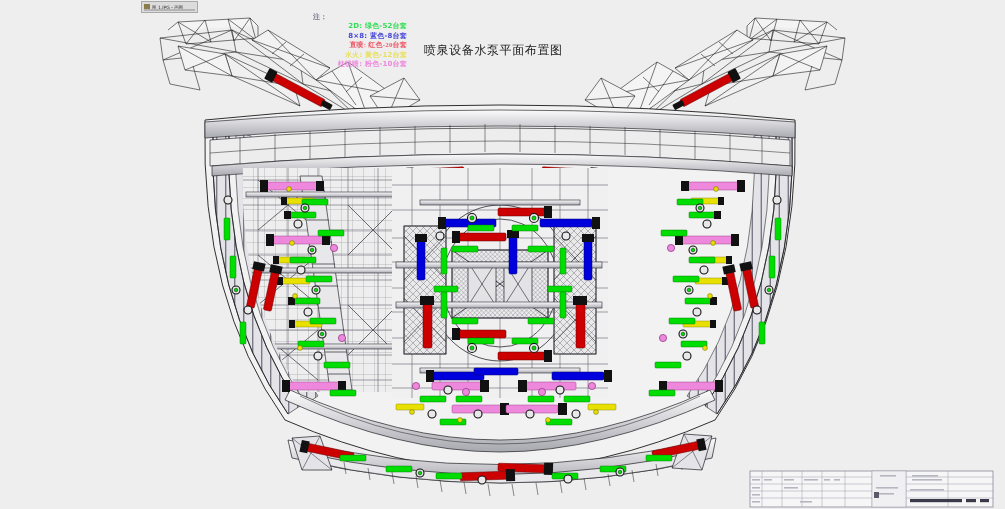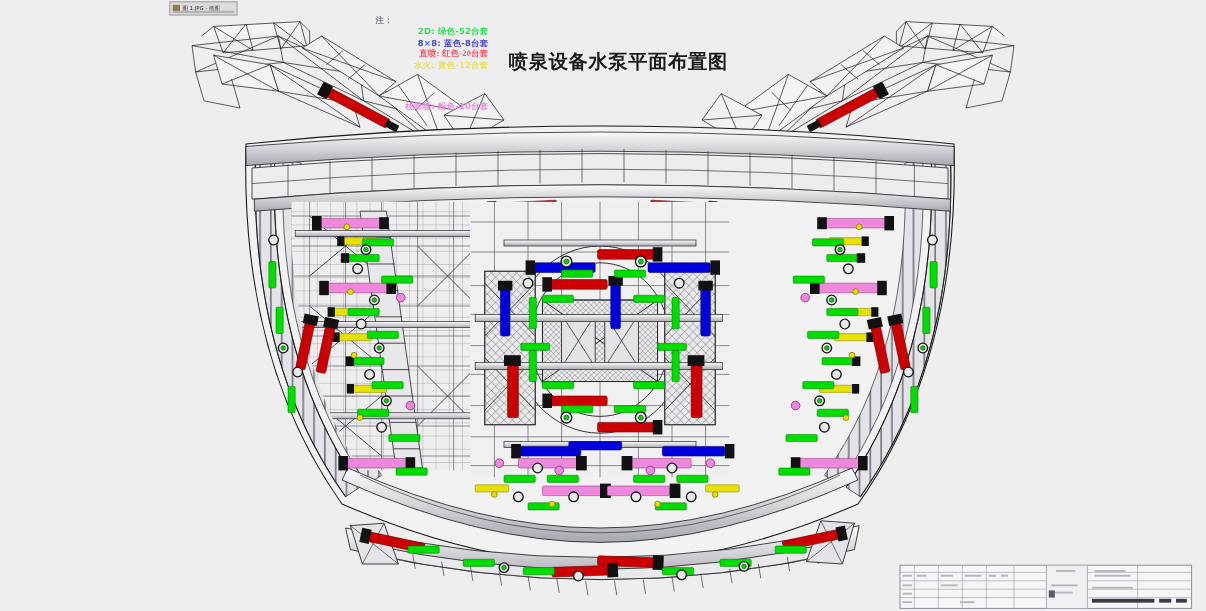--- a/index.html
+++ b/index.html
@@ -26,21 +26,21 @@
   }
   .winbar .wline{position:absolute;left:2px;right:2px;bottom:1px;height:2px;background:#b4b4b4;}
 
   .legend{position:absolute;left:295px;top:13px;width:112px;text-align:right;}
   .legend div{font-size:7px;line-height:9.4px;white-space:nowrap;font-weight:bold;
     font-family:"DejaVu Sans","Liberation Sans",sans-serif;letter-spacing:.2px;}
   .lg-note{color:#7a7a8c;font-weight:normal;text-align:left;padding-left:18px;}
 
   .draw-title{
     position:absolute;left:424px;top:42px;width:160px;
-    font-size:16px;font-weight:bold;color:#1a1a1a;letter-spacing:.6px;
+    font-size:12px;font-weight:normal;color:#1a1a1a;letter-spacing:.6px;
     font-family:"DejaVu Sans","Liberation Sans",sans-serif;
     white-space:nowrap;
   }
 </style>
 </head>
 <body>
 
 <div id="viewport">
 <svg width="1005" height="509" viewBox="0 0 1005 509" xmlns="http://www.w3.org/2000/svg">
   <defs>
@@ -782,19 +782,19 @@
     <span>蓝色-8台套</span>
   </div>
   <div style="color: rgb(238, 85, 102); font-family: Liberation Serif, serif;">
     <span>直喷:</span>
     <span>红色-20台套</span>
   </div>
   <div style="color: rgb(232, 224, 96);">
     <span>水火:</span>
     <span>黄色-12台套</span>
   </div>
-  <div style="color: rgb(238, 136, 221); margin-top: 25px;">
+  <div style="color: rgb(238, 136, 221);">
     <span>柱状喷:</span>
     <span>粉色-10台套</span>
   </div>
 </div>
 
 <div class="draw-title">喷泉设备水泵平面布置图</div>
 
 </body></html>

